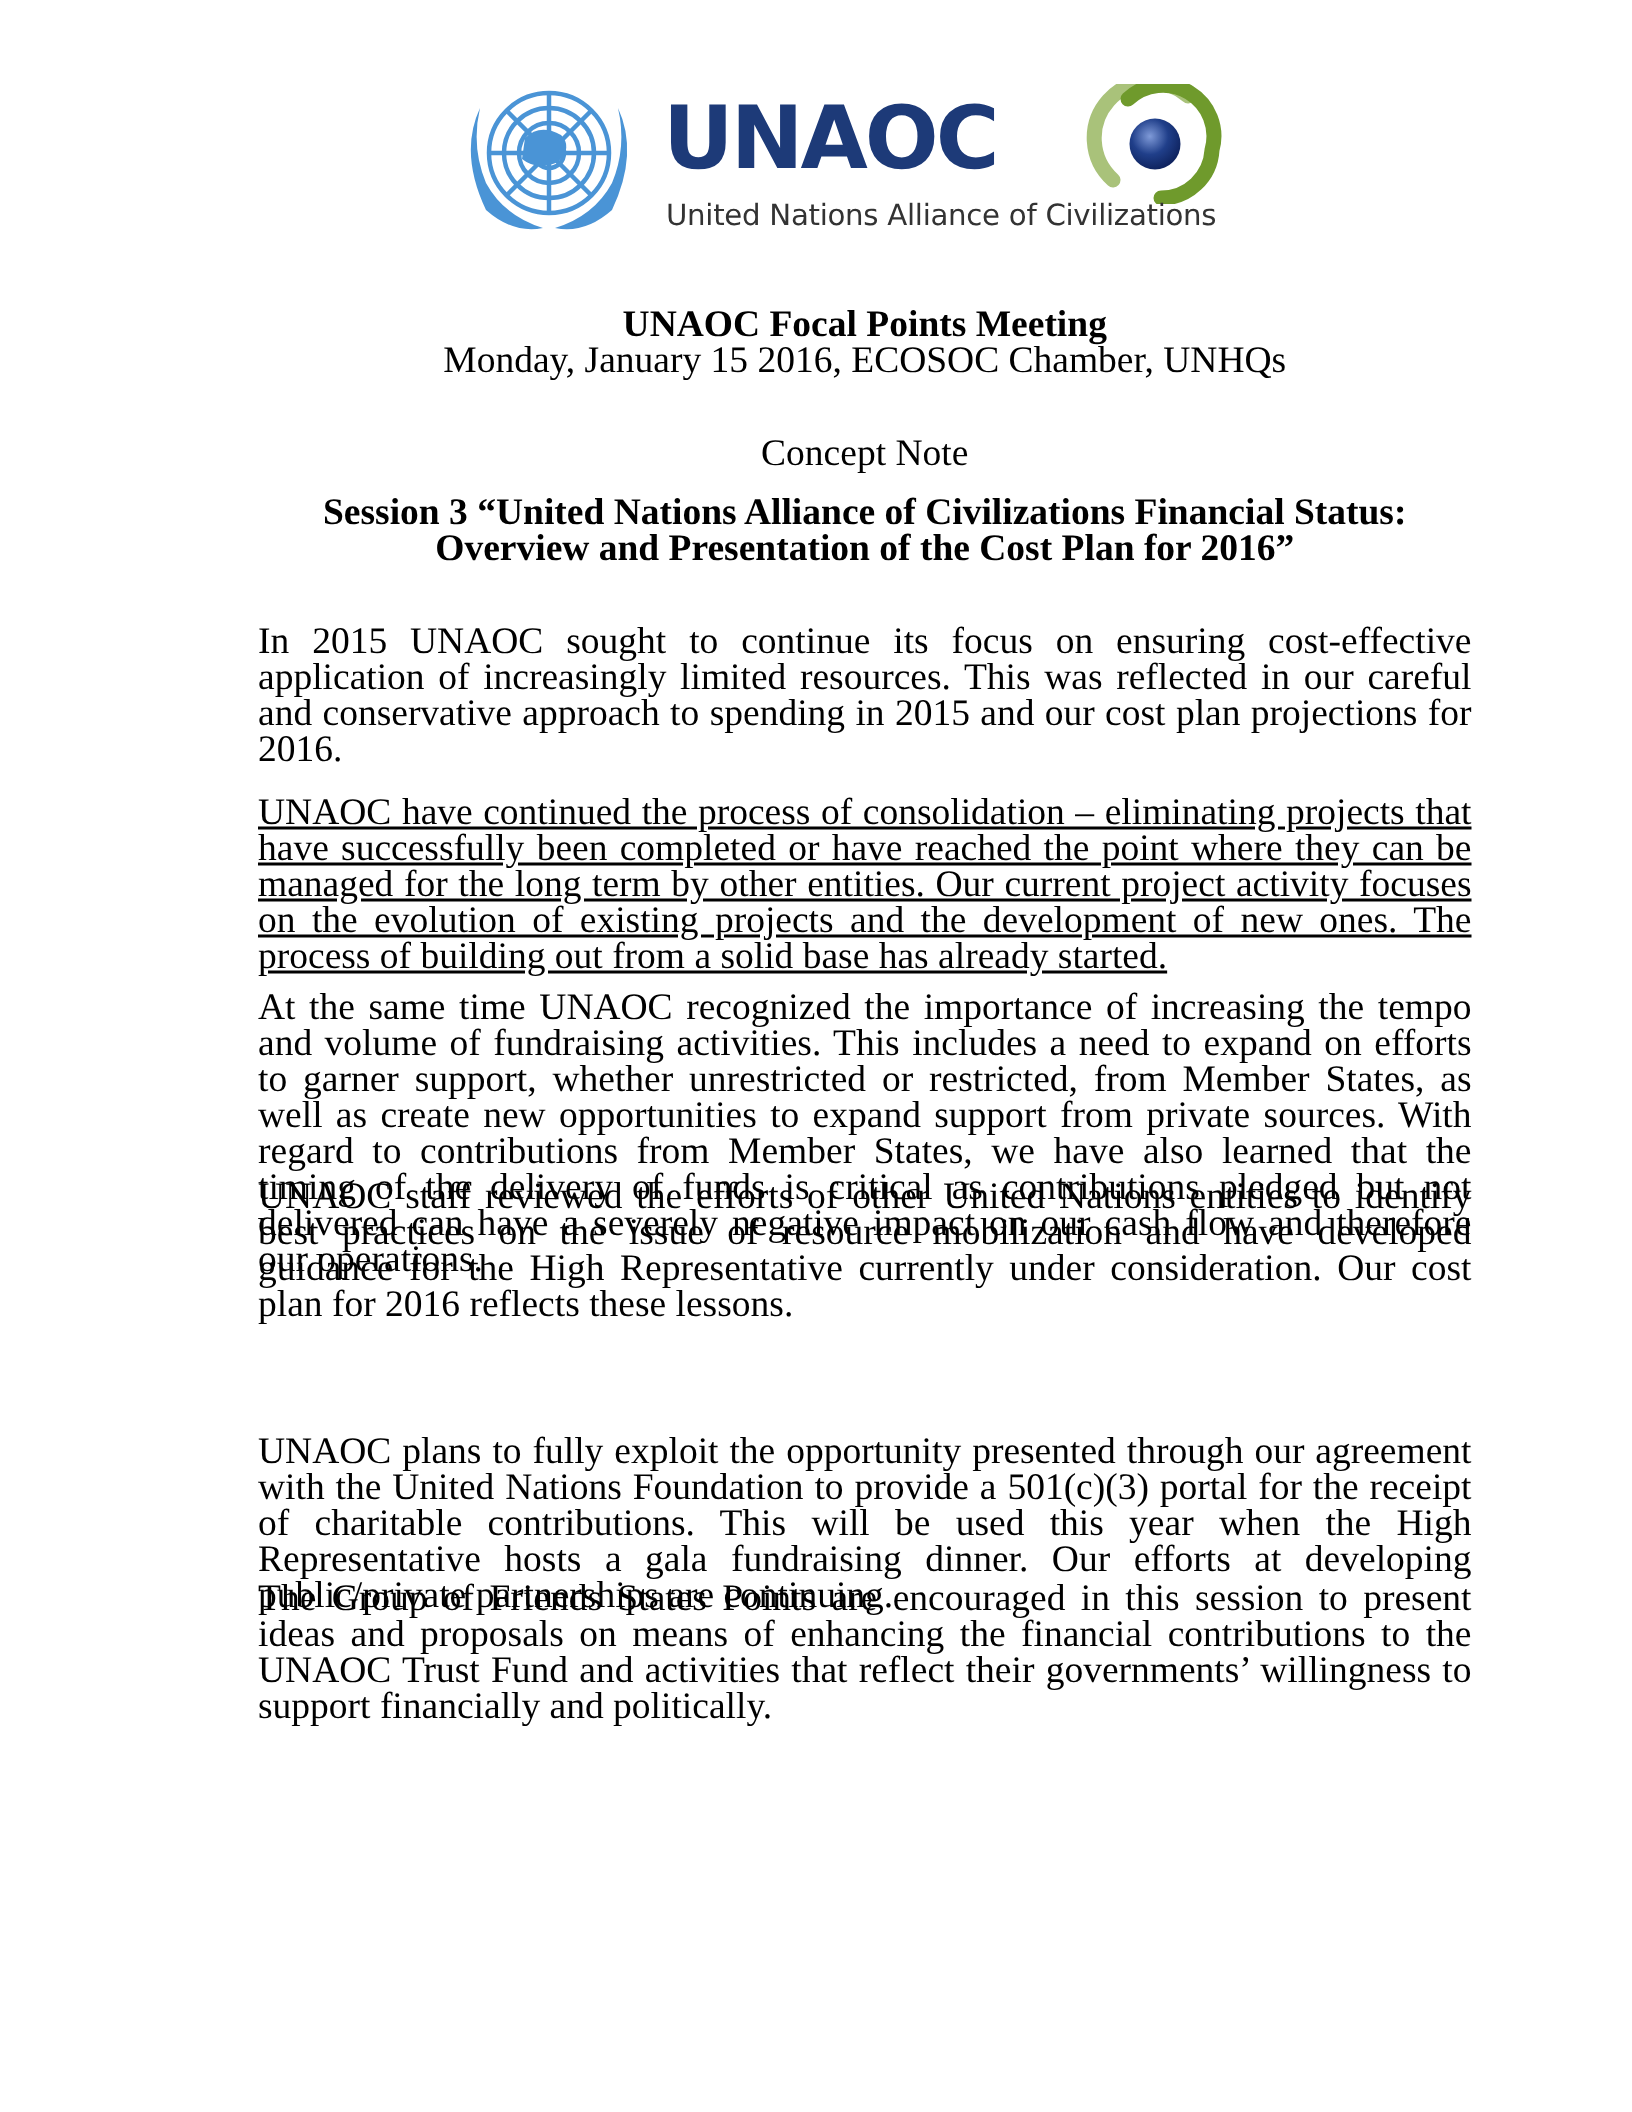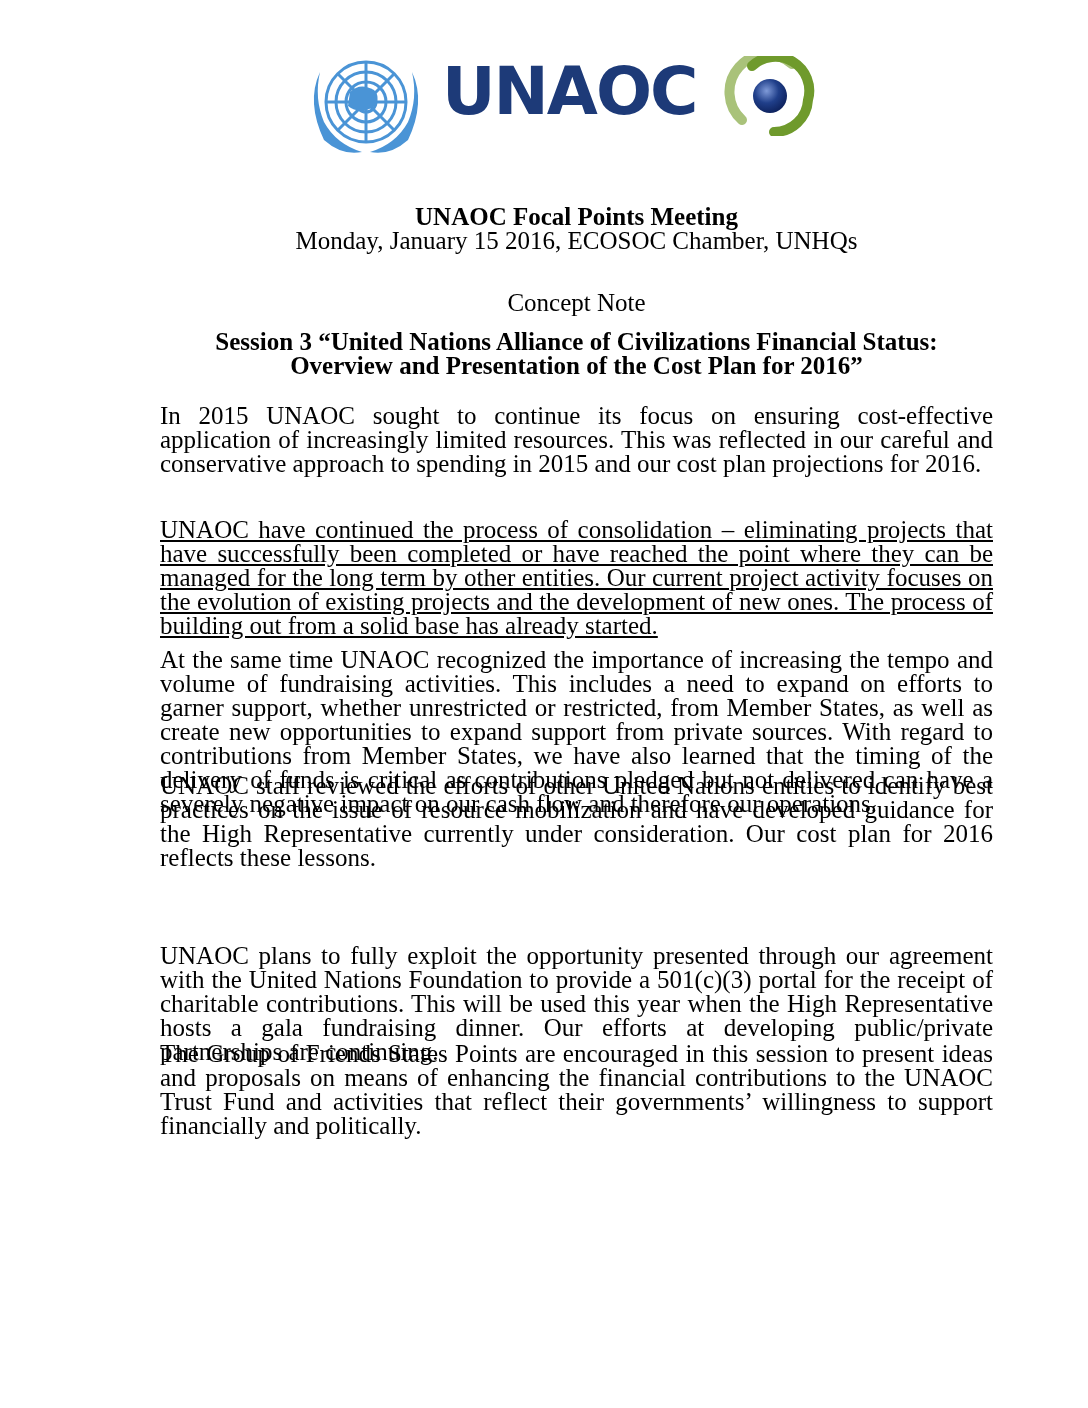--- a/index.html
+++ b/index.html
@@ -1,28 +1,28 @@
 <!DOCTYPE html>
 <html><head>
   <meta charset="utf-8">
   <style>
     html, body { margin: 0; padding: 0; background: #ffffff; }
     body { width: 1088px; height: 1408px; position: relative; overflow: hidden; }
     .logo { position: absolute; left: 302px; top: 48px; width: 520px; height: 112px; }
     .un-emblem { position: absolute; left: 0; top: 4px; width: 128px; height: 106px; }
-    .wordmark { position: absolute; left: 140px; top: -6px; font-family: "DejaVu Sans", sans-serif; font-weight: bold; font-size: 66px; color: #1d3a78; letter-spacing: -2px; line-height: 100px; text-align: center; }
+    .wordmark { position: absolute; left: 140px; top: -6px; font-family: "DejaVu Sans", sans-serif; font-weight: bold; font-size: 58px; color: #1d3a78; letter-spacing: -2px; line-height: 100px; text-align: center; }
     .swirl { position: absolute; left: 420px; top: 8px; width: 96px; height: 80px; }
     .tagline { position: absolute; left: 142px; top: 84px; font-family: "DejaVu Sans", sans-serif; font-size: 19.5px; color: #333333; white-space: nowrap; letter-spacing: -0.2px; }
     .doc { position: absolute; left: 160px; width: 833px; font-family: "Liberation Serif", serif; color: #000; font-size: 25px; line-height: 24px; }
     .center { text-align: center; }
     .bold { font-weight: bold; }
     .h1 { top: 205px; }
     .h2 { top: 281px; margin-top: 10px; }
     .h3 { top: 330px; }
-    p.para { margin: 0; text-align: justify; text-align-last: left; }
+    p.para { margin: 12px; text-align: justify; text-align-last: left; }
     #p1 { position: absolute; top: 404px; }
     #p2 { position: absolute; top: 518px; text-decoration: underline; }
     #p3 { position: absolute; top: 648px; }
     #p4 { position: absolute; top: 774px; }
     #p5 { position: absolute; top: 944px; }
     #p6 { position: absolute; top: 1042px; }
   </style>
 </head>
 <body>
 
@@ -50,20 +50,21 @@
       <radialGradient id="g" cx="40%" cy="35%" r="65%">
         <stop offset="0%" stop-color="#7f9ad8"></stop>
         <stop offset="55%" stop-color="#203f8a"></stop>
         <stop offset="100%" stop-color="#0f2460"></stop>
       </radialGradient>
     </defs>
     <path d="M20 64 A34 34 0 0 1 70 8" fill="none" stroke="#a9c27a" stroke-width="10" stroke-linecap="round"></path>
     <path d="M30 10 A34 34 0 0 1 86 44 A34 34 0 0 1 52 76" fill="none" stroke="#6f9a2c" stroke-width="10" stroke-linecap="round"></path>
     <circle cx="48" cy="40" r="17" fill="url(#g)"></circle>
   </svg>
+  <div class="tagline">United Nations Alliance of Civilizations</div>
 </div>
 
 <div class="doc center bold h1">UNAOC Focal Points Meeting</div>
 <div class="doc center" style="top:229px;">Monday, January 15 2016, ECOSOC Chamber, UNHQs</div>
 <div class="doc center h2">Concept Note</div>
 <div class="doc center bold h3">Session 3 “United Nations Alliance of Civilizations Financial Status:</div>
 <div class="doc center bold" style="top:354px;text-align:center;">Overview and Presentation of the Cost Plan for 2016”</div>
 
 <div class="doc">
   <p class="para" id="p1">In 2015 UNAOC sought to continue its focus on ensuring cost-effective application of increasingly limited resources. This was reflected in our careful and conservative approach to spending in 2015 and our cost plan projections for 2016.</p>

